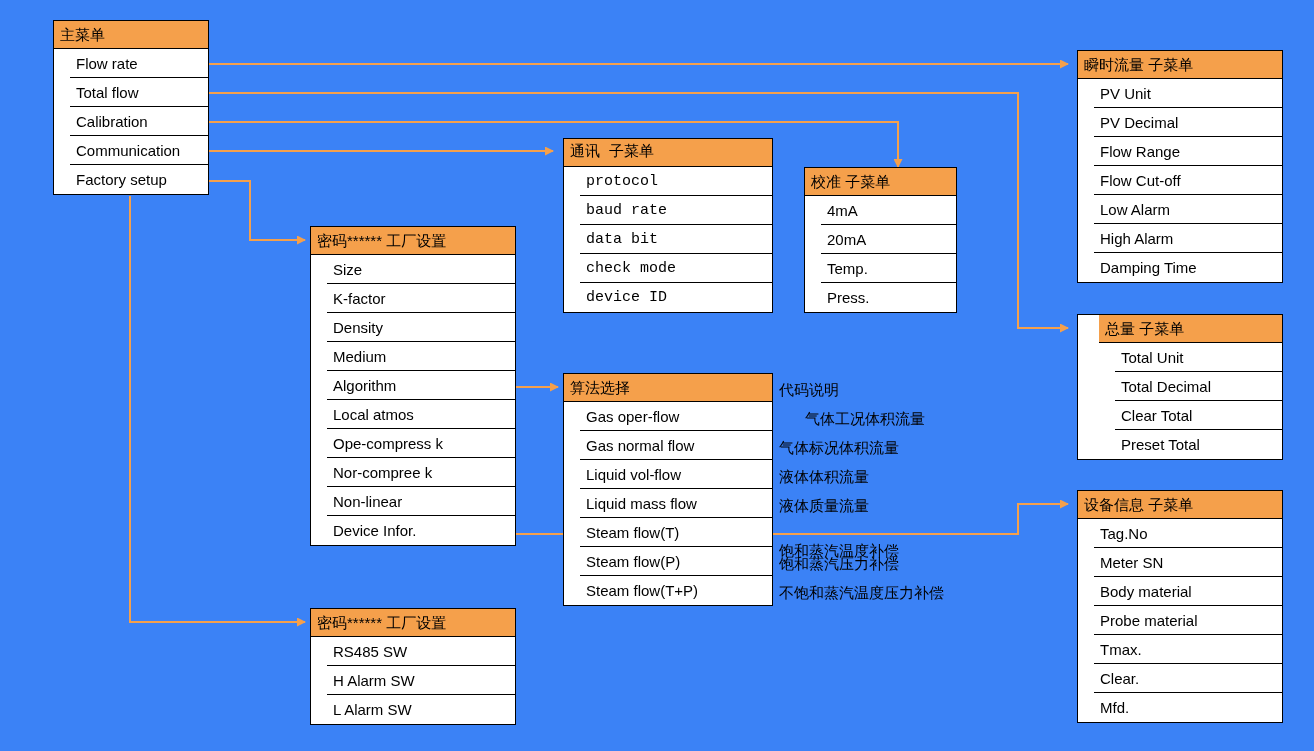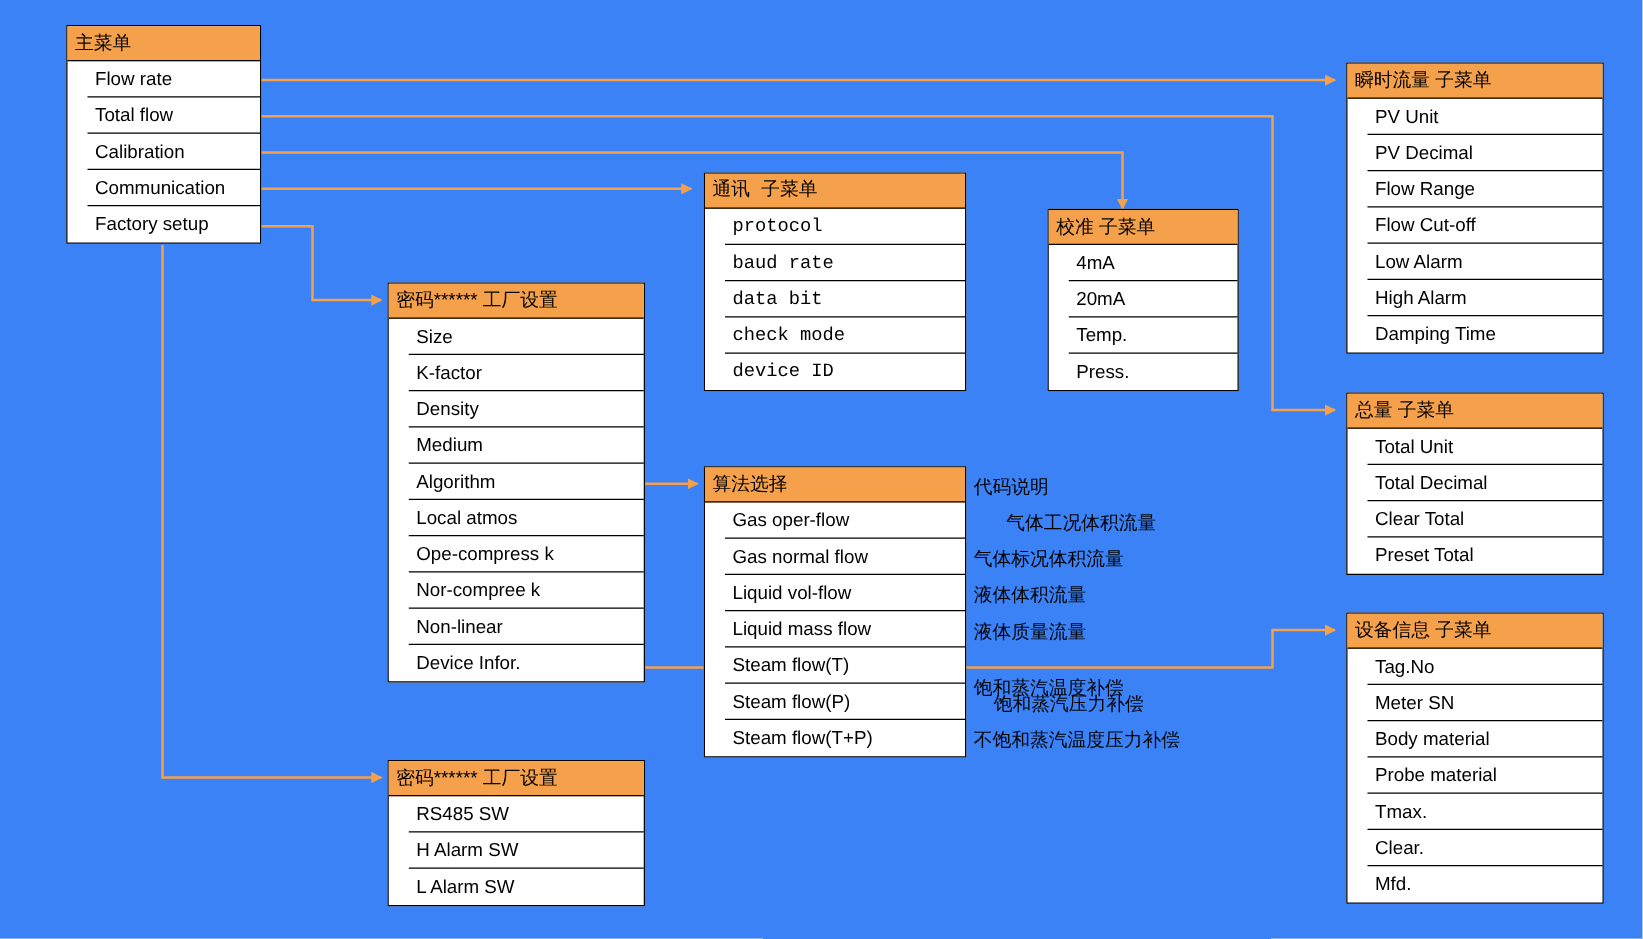--- a/index.html
+++ b/index.html
@@ -147,43 +147,43 @@
     <div class="menu-item">Steam flow(P)</div>
     <div class="menu-item">Steam flow(T+P)</div>
   </div>
 
   <div class="side-label" style="left:779px; top:375px;">代码说明</div>
   <div class="side-label" style="left:805px; top:404px;text-align:right;">气体工况体积流量</div>
   <div class="side-label" style="left:779px; top:433px;">气体标况体积流量</div>
   <div class="side-label" style="left:779px; top:462px;">液体体积流量</div>
   <div class="side-label" style="left:779px; top:491px;">液体质量流量</div>
   <div class="side-label" style="left:779px; top:520px;margin-top:16px;">饱和蒸汽温度补偿</div>
-  <div class="side-label" style="left:779px; top:549px;margin-left:16px;">饱和蒸汽压力补偿</div>
+  <div class="side-label" style="left:779px; top:549px;">饱和蒸汽压力补偿</div>
   <div class="side-label" style="left:779px; top:578px;">不饱和蒸汽温度压力补偿</div>
 
-  <div class="menu-box" style="left:838px; top:167px; width:153px;">
+  <div class="menu-box" style="left:804px; top:167px; width:153px;">
     <div class="menu-header">校准 子菜单</div>
     <div class="menu-item">4mA</div>
     <div class="menu-item">20mA</div>
     <div class="menu-item">Temp.</div>
     <div class="menu-item">Press.</div>
   </div>
 
   <div class="menu-box" style="left:1077px; top:50px; width:206px;">
     <div class="menu-header">瞬时流量 子菜单</div>
     <div class="menu-item">PV Unit</div>
     <div class="menu-item">PV Decimal</div>
     <div class="menu-item">Flow Range</div>
     <div class="menu-item">Flow Cut-off</div>
     <div class="menu-item">Low Alarm</div>
     <div class="menu-item">High Alarm</div>
     <div class="menu-item">Damping Time</div>
   </div>
 
-  <div class="menu-box" style="left:1077px; top:314px; width:206px;">
+  <div class="menu-box" style="left:1077px; top:314px; width:206px;padding-left:21px;">
     <div class="menu-header">总量 子菜单</div>
     <div class="menu-item">Total Unit</div>
     <div class="menu-item">Total Decimal</div>
     <div class="menu-item">Clear Total</div>
     <div class="menu-item">Preset Total</div>
   </div>
 
   <div class="menu-box" style="left:1077px; top:490px; width:206px;">
     <div class="menu-header">设备信息 子菜单</div>
     <div class="menu-item">Tag.No</div>

